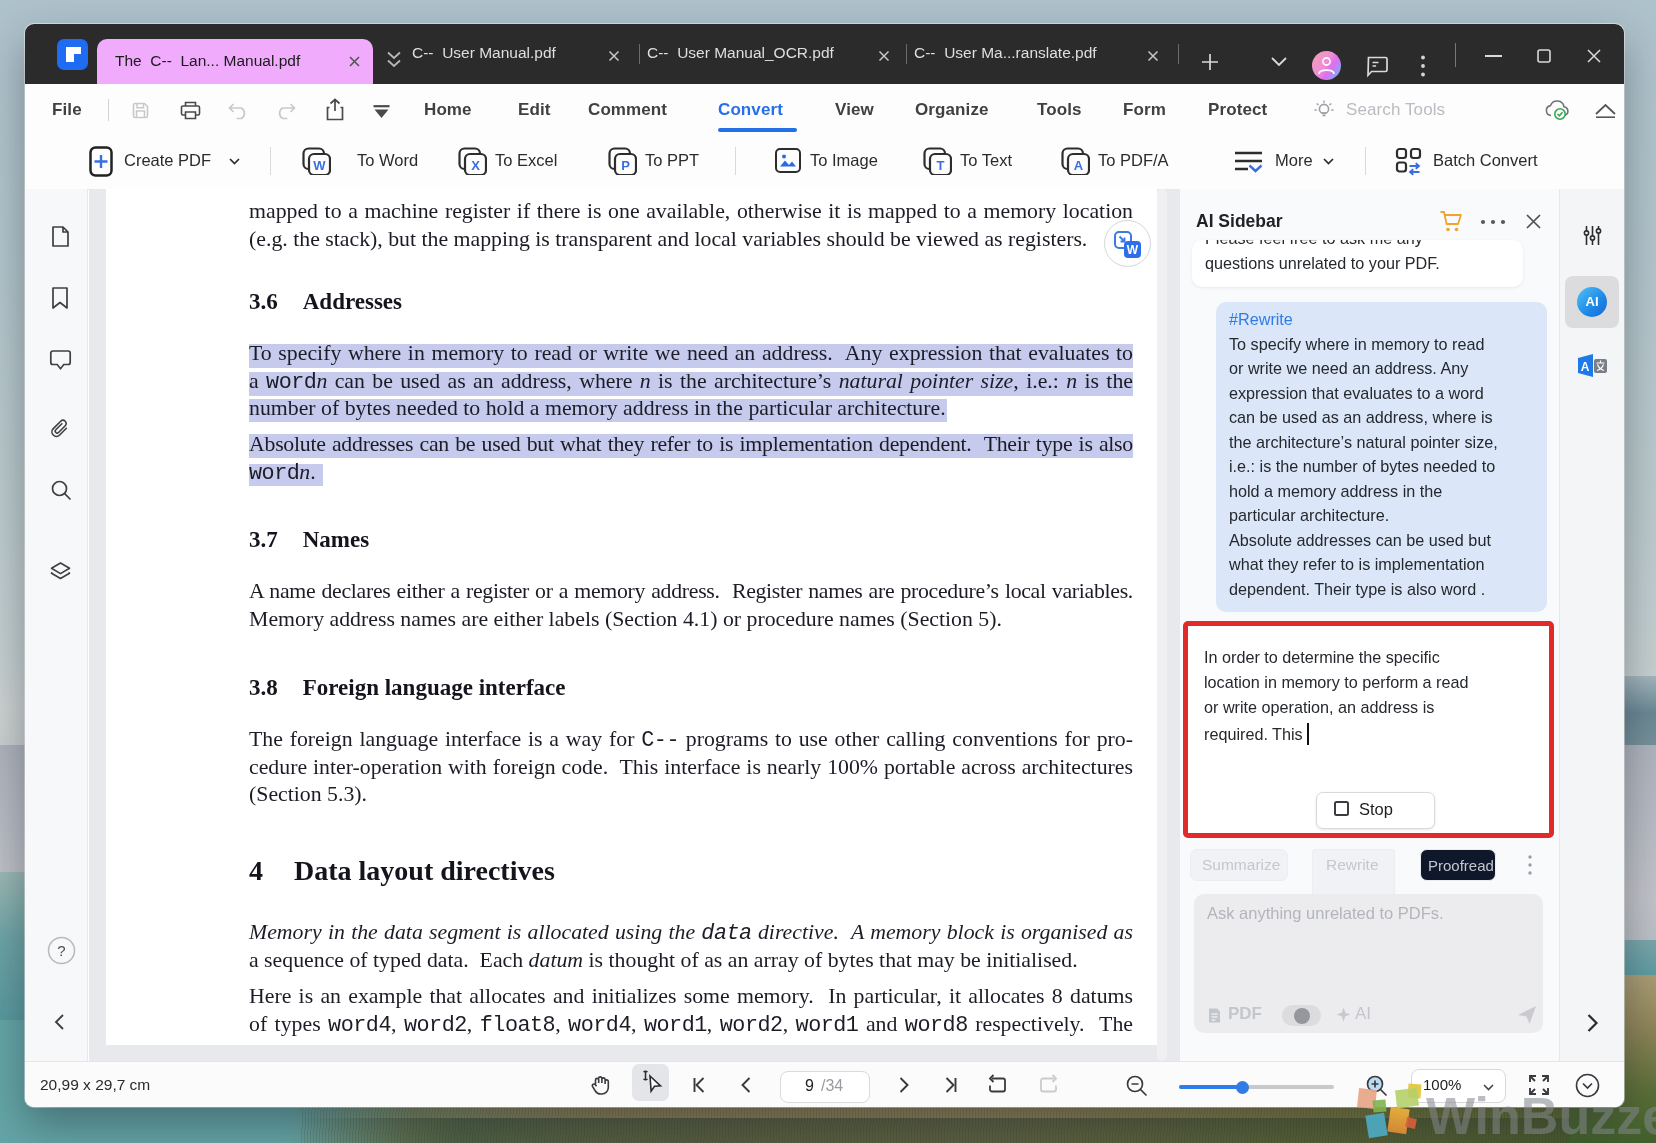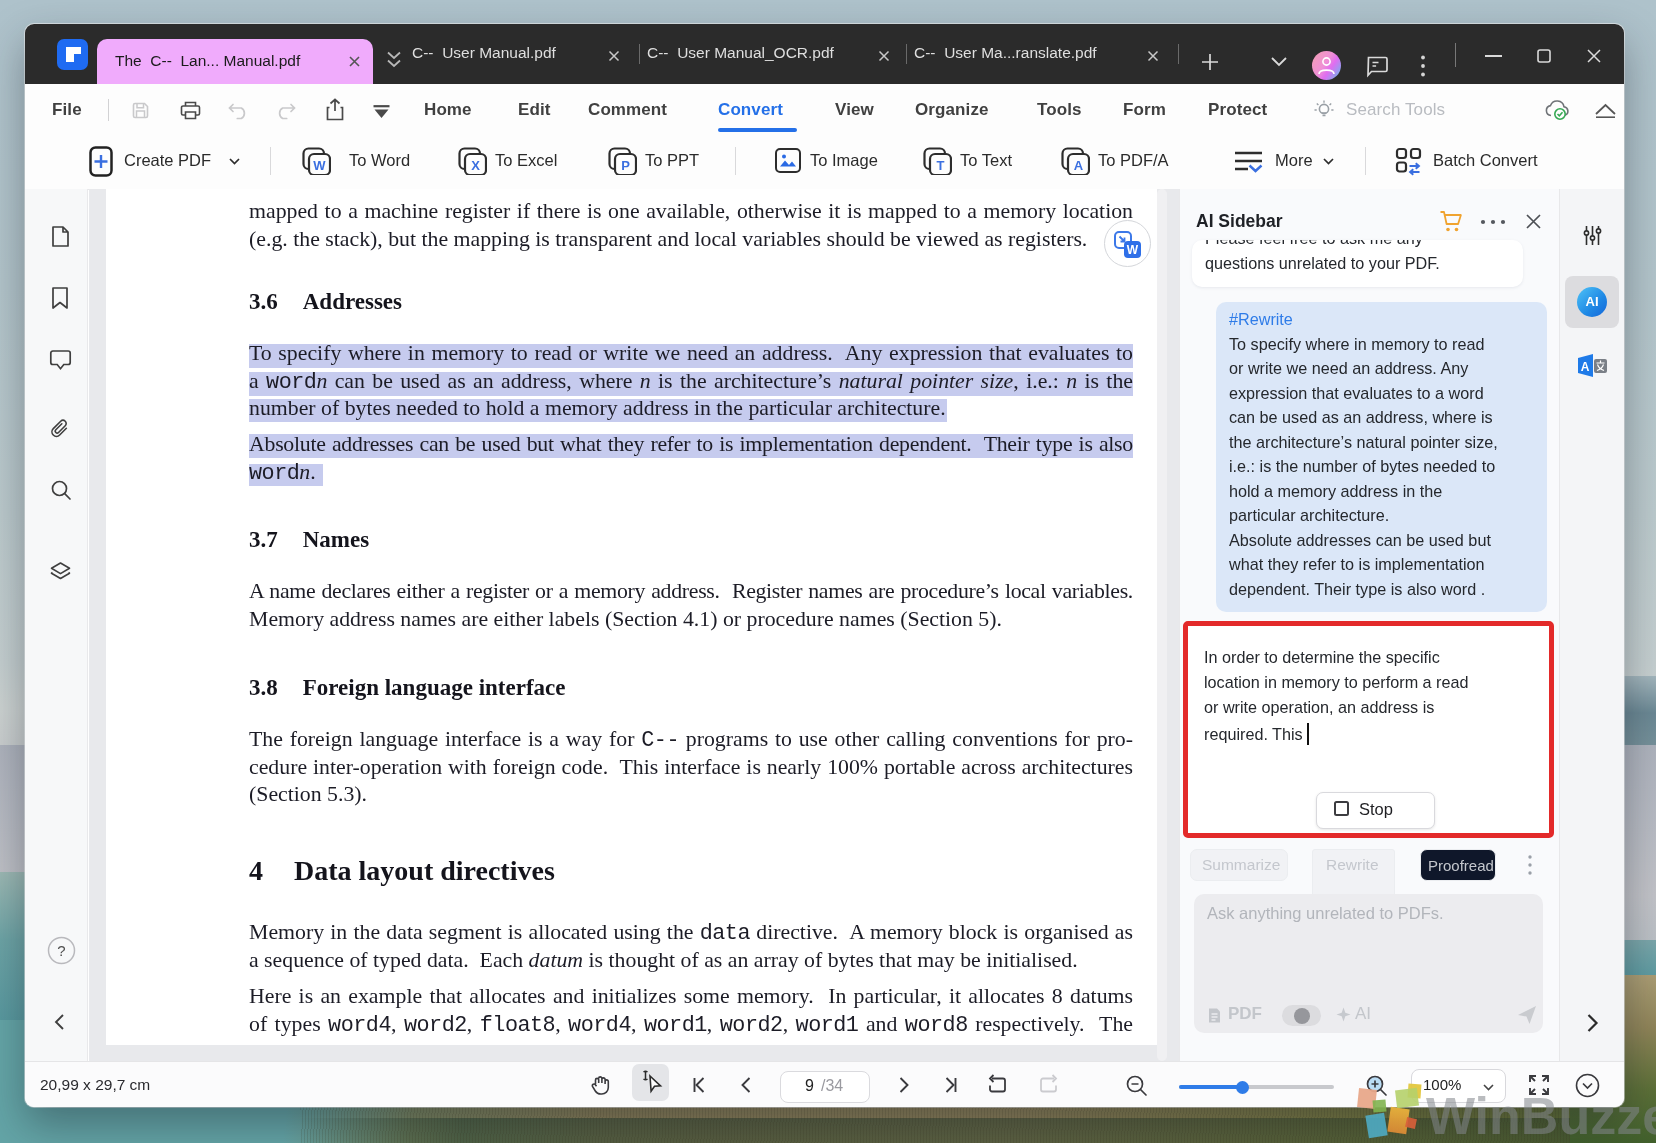--- a/index.html
+++ b/index.html
@@ -180,21 +180,21 @@
     <div class="ti" style="left:99px;">Create PDF</div>
     <svg class="abs" style="left:203px;top:23px" width="13" height="9" viewBox="0 0 13 9">
         <path d="M2 2 L6.5 6.5 L11 2" fill="none" stroke="#2d2d2d" stroke-width="1.7"></path>
       </svg>
     <div class="vsep" style="left:245px;top:13px;height:28px;"></div>
     <svg class="abs" style="left:277px;top:13px" width="29" height="28" viewBox="0 0 29 28">
         <rect x="1.5" y="1.5" width="20.5" height="20.5" rx="5" fill="none" stroke="#2d2d2d" stroke-width="2.2"></rect>
         <rect x="7" y="7" width="21" height="21" rx="5" fill="#fdfdfd" stroke="#2d2d2d" stroke-width="2.2"></rect>
         <text x="17.5" y="22.5" font-family="Liberation Sans" font-size="13" font-weight="bold" fill="#3a6fe0" text-anchor="middle">W</text>
       </svg>
-    <div class="ti" style="left:324px;">To Word</div>
+    <div class="ti" style="left:332px;">To Word</div>
     <svg class="abs" style="left:433px;top:13px" width="29" height="28" viewBox="0 0 29 28">
         <rect x="1.5" y="1.5" width="20.5" height="20.5" rx="5" fill="none" stroke="#2d2d2d" stroke-width="2.2"></rect>
         <rect x="7" y="7" width="21" height="21" rx="5" fill="#fdfdfd" stroke="#2d2d2d" stroke-width="2.2"></rect>
         <text x="17.5" y="22.5" font-family="Liberation Sans" font-size="13" font-weight="bold" fill="#3a6fe0" text-anchor="middle">X</text>
       </svg>
     <div class="ti" style="left:470px;">To Excel</div>
     <svg class="abs" style="left:583px;top:13px" width="29" height="28" viewBox="0 0 29 28">
         <rect x="1.5" y="1.5" width="20.5" height="20.5" rx="5" fill="none" stroke="#2d2d2d" stroke-width="2.2"></rect>
         <rect x="7" y="7" width="21" height="21" rx="5" fill="#fdfdfd" stroke="#2d2d2d" stroke-width="2.2"></rect>
         <text x="17.5" y="22.5" font-family="Liberation Sans" font-size="13" font-weight="bold" fill="#3a6fe0" text-anchor="middle">P</text>
@@ -285,21 +285,21 @@
       <div class="jl ju" id="lF" style="left:143px;top:242px;letter-spacing:-0.25px;">Absolute addresses can be used but what they refer to is implementation dependent.&nbsp; Their type is also</div>
       <div class="jl" id="lG" style="left:143px;top:270px;"><span class="mono">word</span><span class="it">n</span>.</div>
       <div class="hd" id="h37" style="left:143px;top:338px;font-size:23px;">3.7<span style="display:inline-block;width:25px;"></span>Names</div>
       <div class="jl ju" id="lI" style="left:143px;top:389px;letter-spacing:-0.3px;">A name declares either a register or a memory address.&nbsp; Register names are procedure’s local variables.</div>
       <div class="jl" id="lJ" style="left:143px;top:417px;">Memory address names are either labels (Section 4.1) or procedure names (Section 5).</div>
       <div class="hd" id="h38" style="left:143px;top:486px;font-size:23px;">3.8<span style="display:inline-block;width:25px;"></span>Foreign language interface</div>
       <div class="jl ju" id="lK" style="left:143px;top:537px;">The foreign language interface is a way for <span class="mono">C--</span> programs to use other calling conventions for pro-</div>
       <div class="jl ju" id="lL" style="left:143px;top:565px;">cedure inter-operation with foreign code.&nbsp; This interface is nearly 100% portable across architectures</div>
       <div class="jl" id="lM" style="left:143px;top:592px;">(Section 5.3).</div>
       <div class="hd" id="h4" style="left:143px;top:666px;font-size:28px;">4<span style="display:inline-block;width:31px;"></span>Data layout directives</div>
-      <div class="jl ju" id="lN" style="left:143px;top:730px;">Memory in the data segment is allocated using the <span class="mono">data</span> directive.&nbsp; A memory block is organised as</div>
+      <div class="jl ju" id="lN" style="left:143px;top:730px;font-style:italic;">Memory in the data segment is allocated using the <span class="mono">data</span> directive.&nbsp; A memory block is organised as</div>
       <div class="jl" id="lO" style="left:143px;top:758px;">a sequence of typed data.&nbsp; Each <span class="it">datum</span> is thought of as an array of bytes that may be initialised.</div>
       <div class="jl ju" id="lP" style="left:143px;top:794px;">Here is an example that allocates and initializes some memory.&nbsp; In particular, it allocates 8 datums</div>
       <div class="jl ju" id="lQ" style="left:143px;top:822px;">of types <span class="mono">word4</span>, <span class="mono">word2</span>, <span class="mono">float8</span>, <span class="mono">word4</span>, <span class="mono">word1</span>, <span class="mono">word2</span>, <span class="mono">word1</span> and <span class="mono">word8</span> respectively.&nbsp; The</div>
       <div class="abs" id="wbtn" style="left:998px;top:31px;width:47px;height:47px;border-radius:50%;background:#fff;border:1.5px solid #d4d6da;box-sizing:border-box;">
         <svg class="abs" style="left:8px;top:9px" width="30" height="30" viewBox="0 0 30 30">
             <rect x="2" y="2" width="16" height="16" rx="4" fill="none" stroke="#3c78e8" stroke-width="2"></rect>
             <path d="M6.5 6.5 L11.5 11.5 M11.5 7.5 v4 h-4" fill="none" stroke="#3c78e8" stroke-width="1.8"></path>
             <rect x="11" y="11" width="17" height="17" rx="4" fill="#2e6fe8"></rect>
             <text x="19.5" y="24" font-size="12" font-weight="bold" fill="#fff" text-anchor="middle" font-family="Liberation Sans">W</text>
           </svg>

